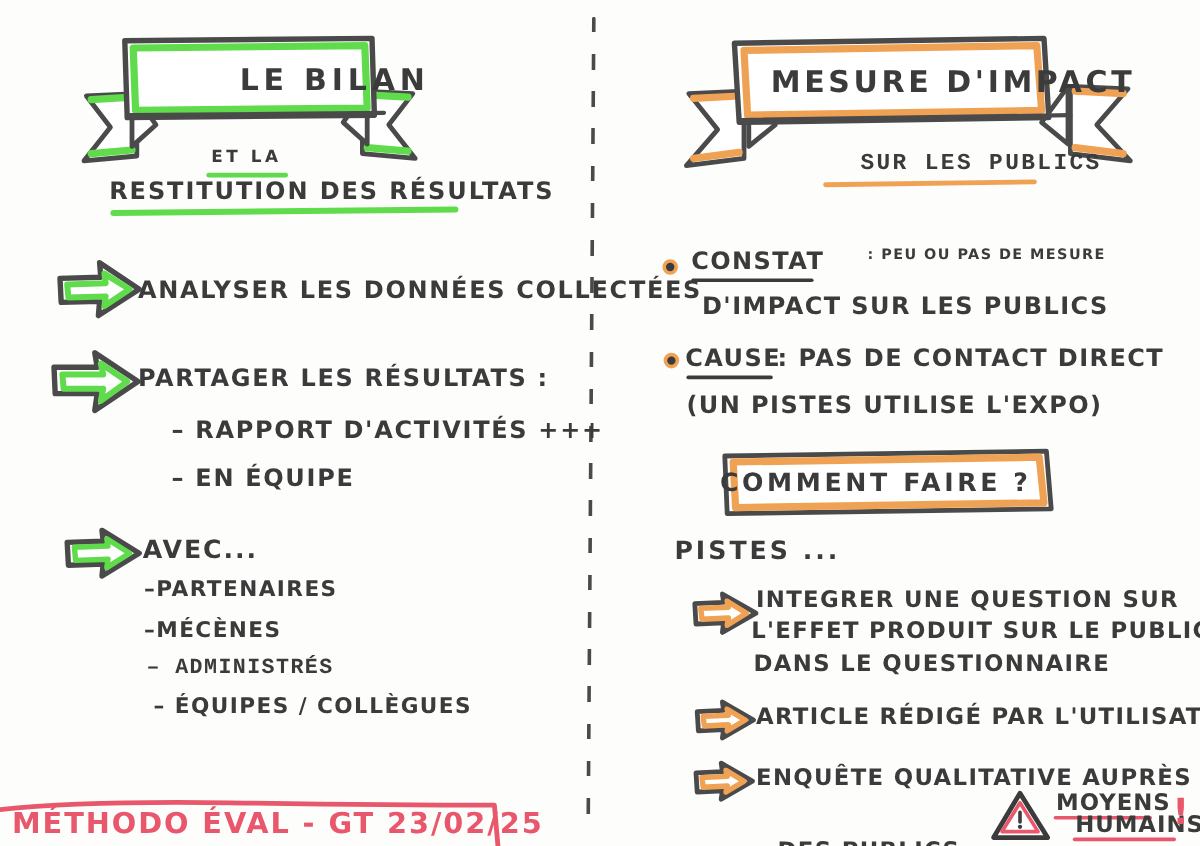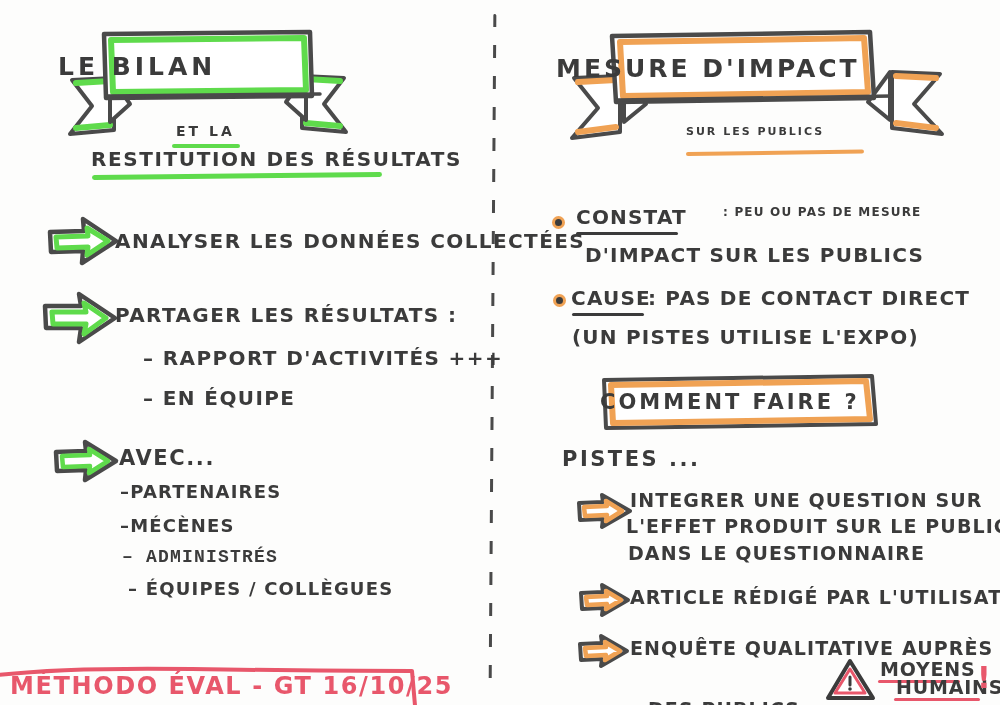--- a/index.html
+++ b/index.html
@@ -46,21 +46,21 @@
     transform: rotate(0.4deg);
   }
 
   
   .ribbon { position: absolute; }
   .ribbon svg { display: block; overflow: visible; }
   .ribbon .banner-label {
     position: absolute;
     top: 0; left: 0;
     width: 100%;
-    text-align: left;
+    text-align: right;
     white-space: nowrap;
   }
 
   
   .uline {
     position: absolute;
     border-radius: 4px;
     transform-origin: left center;
   }
 
@@ -153,21 +153,21 @@
   <div class="hw" style="left:120px; top:481px; font-size:18px; letter-spacing:1.2px;">–PARTENAIRES</div>
   <div class="hw" style="left:120px; top:515px; font-size:18px; letter-spacing:1.2px;">–MÉCÈNES</div>
   <div class="hw" style="left:122px; top:547px; font-size:18px; letter-spacing:1.2px;font-family:Liberation Mono, monospace;">– ADMINISTRÉS</div>
   <div class="hw" style="left:128px; top:578px; font-size:18px; letter-spacing:1.2px;">– ÉQUIPES / COLLÈGUES</div>
 
   <div class="redbox" style="left:-8px; top:655px; width:450px; height:60px;">
     <svg width="450" height="60" viewBox="0 0 450 60">
       <path d="M-10 22 Q 60 12 200 14 Q 330 16 420 16 L 424 62 L -10 64" fill="none" stroke="#e8576b" stroke-width="4" stroke-linejoin="round" stroke-linecap="round"></path>
     </svg>
   </div>
-  <div class="hw red" style="left:10px; top:672px; font-size:24px; letter-spacing:1.6px; font-weight:700;">MÉTHODO  ÉVAL - GT 16/10/25</div>
+  <div class="hw red" style="left:10px; top:672px; font-size:24px; letter-spacing:1.6px; font-weight:700;">MÉTHODO  ÉVAL - GT 23/02/25</div>
 
   <div class="ribbon" style="left:562px; top:28px; width:390px; height:112px;">
     <svg width="390" height="112" viewBox="0 0 390 112">
 
       <path d="M12 50 L58 48 L58 104 L10 110 L36 80 Z" fill="#ffffff" stroke="#4a4a4a" stroke-width="4" stroke-linejoin="round" stroke-linecap="round"></path>
       <path d="M16 54 L54 52 M16 104 L54 99" fill="none" stroke="#f0a254" stroke-width="6" stroke-linecap="round"></path>
 
       <path d="M378 46 L330 44 L330 100 L380 106 L352 76 Z" fill="#ffffff" stroke="#4a4a4a" stroke-width="4" stroke-linejoin="round" stroke-linecap="round"></path>
       <path d="M374 50 L334 48 M374 100 L334 95" fill="none" stroke="#f0a254" stroke-width="6" stroke-linecap="round"></path>
 
@@ -175,21 +175,21 @@
       <path d="M328 44 L328 92 L306 74 Z" fill="#ffffff" stroke="#4a4a4a" stroke-width="4" stroke-linejoin="round"></path>
 
       <path d="M50 8 L308 4 L312 70 L54 74 Z" fill="#ffffff" stroke="#4a4a4a" stroke-width="4.5" stroke-linejoin="round"></path>
       <path d="M58 14 L302 10 L306 64 L61 68 Z" fill="none" stroke="#f0a254" stroke-width="6" stroke-linejoin="round"></path>
 
       <path d="M56 72 L330 68" fill="none" stroke="#4a4a4a" stroke-width="3.5" stroke-linecap="round"></path>
     </svg>
     <div class="banner-label hw" style="top:26px; left:-6px; font-size:25px; letter-spacing:3px;">MESURE D'IMPACT</div>
   </div>
 
-  <div class="hw" style="left:686px; top:125px; font-size:11px; letter-spacing:2px;">SUR LES PUBLICS</div>
+  <div class="hw" style="left:717px; top:125px; font-size:19px; letter-spacing:2px;font-family:Liberation Mono, monospace;">SUR LES PUBLICS</div>
   <div class="uline" style="left:686px; top:152px; width:178px; height:4px; background:#f0a254; transform:rotate(-0.8deg);"></div>
 
   <div class="bullet" style="left:552px; top:216px;"></div>
   <div class="hw" style="left:576px; top:205px; font-size:20px; letter-spacing:1.2px;">CONSTAT</div>
   <div class="uline" style="left:576px; top:232px; width:102px; height:3px; background:#3b3b3b;"></div>
   <div class="hw" style="left:723px; top:205px; font-size:12px; letter-spacing:1.2px;"> :  PEU  OU PAS   DE MESURE</div>
   <div class="hw" style="left:585px; top:243px; font-size:20px; letter-spacing:1.2px;">D'IMPACT  SUR  LES   PUBLICS</div>
 
   <div class="bullet" style="left:553px; top:294px;"></div>
   <div class="hw" style="left:571px; top:286px; font-size:20px; letter-spacing:1.2px;">CAUSE</div>

